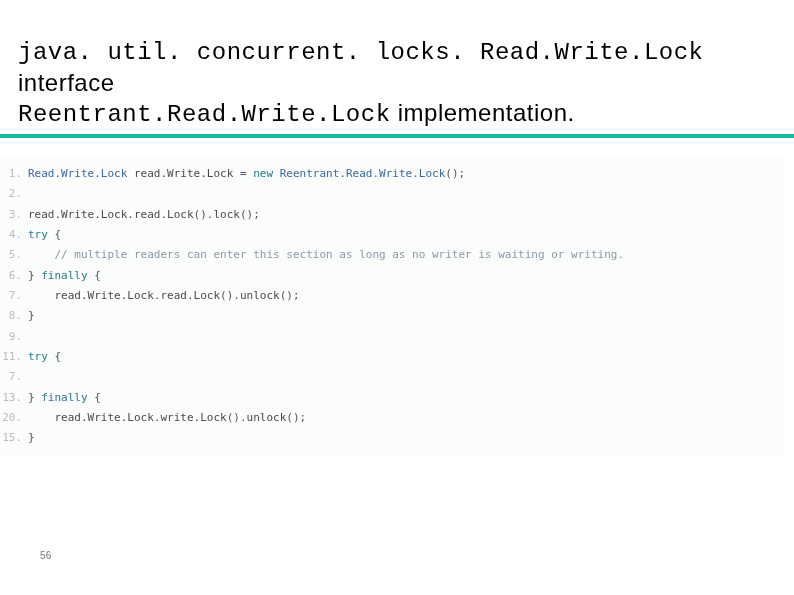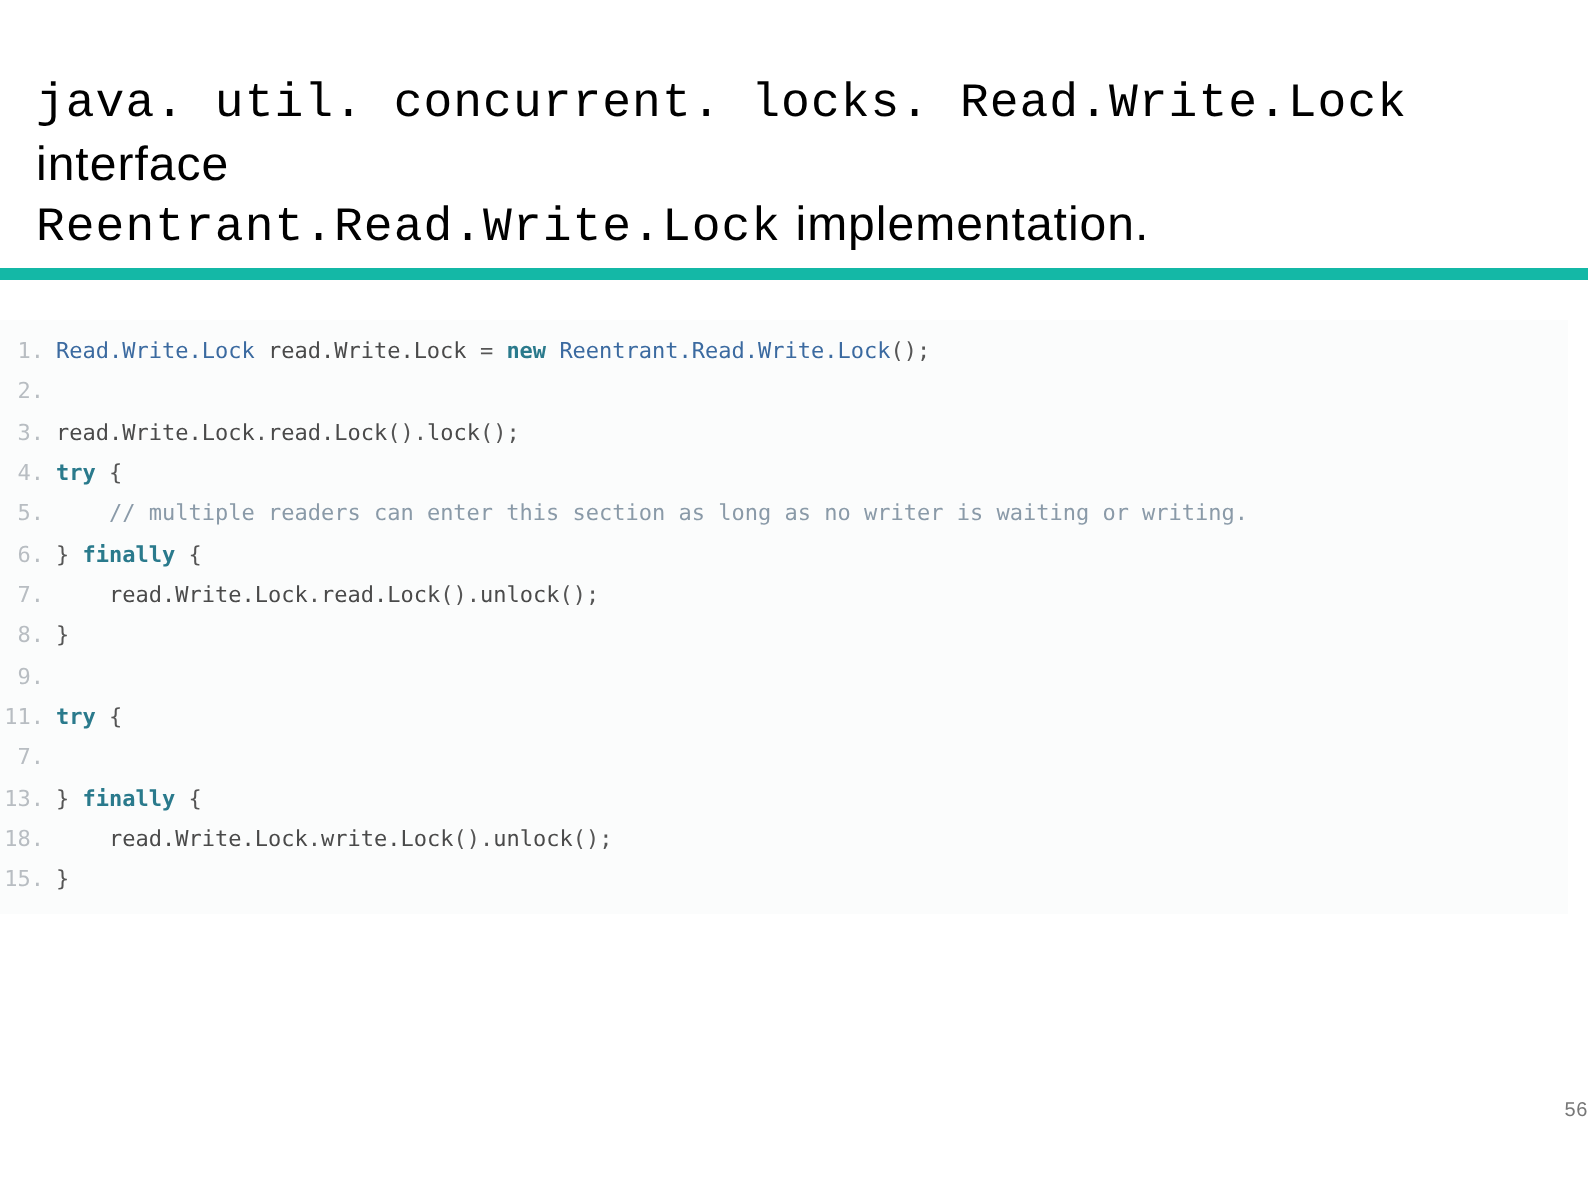--- a/index.html
+++ b/index.html
@@ -16,21 +16,21 @@
   .header-line {
     font-size: 24px;
     line-height: 1.25;
     color: #000;
     letter-spacing: 0.5px;
   }
   .header-mono {
     font-family: "Courier New", Courier, monospace;
   }
   .header-underline {
-    border-bottom: 6px solid #14b8a6;
+    border-bottom: 4px solid #14b8a6;
     padding-bottom: 4px;
     margin-bottom: 20px;
   }
   .code-block {
     margin: 0 10px 0 0;
     background: #fbfcfc;
     padding: 6px 0 6px 0;
     font-family: Menlo, Consolas, "DejaVu Sans Mono", monospace;
     font-size: 11px;
     line-height: 1.85;
@@ -47,32 +47,33 @@
     padding-right: 6px;
     flex: 0 0 auto;
     user-select: none;
   }
   .code {
     white-space: pre;
     flex: 1 1 auto;
     color: #4a4a4a;
   }
   .tok-type    { color: #3b6aa0; } 
-  .tok-kw      { color: #2a7a8c; font-weight: 700; } 
+  .tok-kw      { color: #2a7a8c; font-weight: 400; } 
   .tok-punc    { color: #555; }
   .tok-comment { color: #8a9aa8; }
   .pagenum {
     position: absolute;
     left: 0;
     right: 0;
     bottom: 34px;
-    text-align: right;
+    text-align: left;
     font-size: 10px;
     color: #777;
     letter-spacing: 0.3px;
+    padding-left: 40px;
   }
 </style>
 </head>
 <body>
 
 <div class="header header-underline">
   <div class="header-line">
     <span class="header-mono">java. util. concurrent. locks. Read.Write.Lock</span><span> interface</span>
   </div>
   <div class="header-line">
@@ -123,21 +124,21 @@
     </div>
     <div class="code-row">
       <span class="lineno">7.</span>
       <span class="code"><span>    </span></span>
     </div>
     <div class="code-row">
       <span class="lineno">13.</span>
       <span class="code"><span class="tok-punc">}</span><span> </span><span class="tok-kw">finally</span><span> </span><span class="tok-punc">{</span></span>
     </div>
     <div class="code-row">
-      <span class="lineno">18.</span>
+      <span class="lineno">20.</span>
       <span class="code"><span>    read.Write.Lock</span><span class="tok-punc">.</span><span>write.Lock</span><span class="tok-punc">().</span><span>unlock</span><span class="tok-punc">();</span></span>
     </div>
     <div class="code-row">
       <span class="lineno">15.</span>
       <span class="code"><span class="tok-punc">}</span></span>
     </div>
   </div>
 
 <div class="pagenum">56</div>
 

